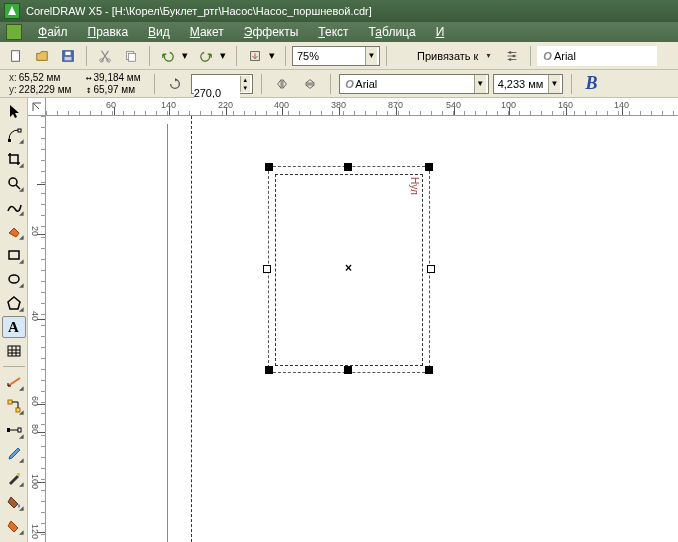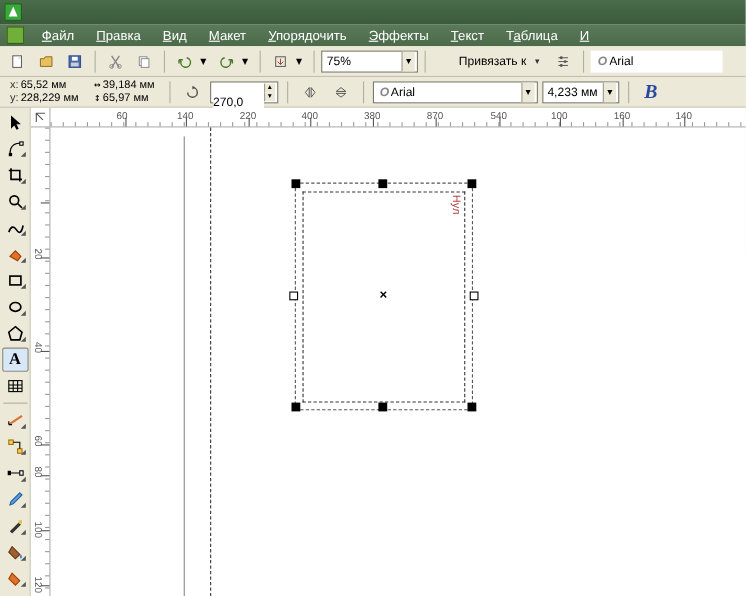--- a/index.html
+++ b/index.html
@@ -70,29 +70,29 @@
 </style>
 </head>
 <body>
 
 <div class="titlebar">
   <div class="logo">
       <svg viewBox="0 0 10 10">
         <path d="M5 0 L9 9 L1 9 Z" fill="#fff"></path>
       </svg>
     </div>
+  <div class="title">CorelDRAW X5 - [H:\Корел\Буклет_ртг\Насос\Насос_поршневой.cdr]</div>
 </div>
 
 <div class="menubar">
   <div class="logo2"></div>
   <div class="menuitem"><u>Ф</u><span>айл</span></div>
   <div class="menuitem"><u>П</u>равка</div>
   <div class="menuitem"><u>В</u>ид</div>
   <div class="menuitem"><u>М</u>акет</div>
-  <div class="menuitem"><u>У</u>порядочить</div>
   <div class="menuitem"><u>Э</u>ффекты</div>
   <div class="menuitem"><u>Т</u>екст</div>
   <div class="menuitem">Т<u>а</u>блица</div>
   <div class="menuitem"><u>И</u></div>
 </div>
 
 <div class="toolbar">
   <div class="tb-btn">
       <svg class="icon-svg" viewBox="0 0 16 16">
         <rect x="3" y="2" width="9" height="12" fill="#fff" stroke="#555"></rect>

